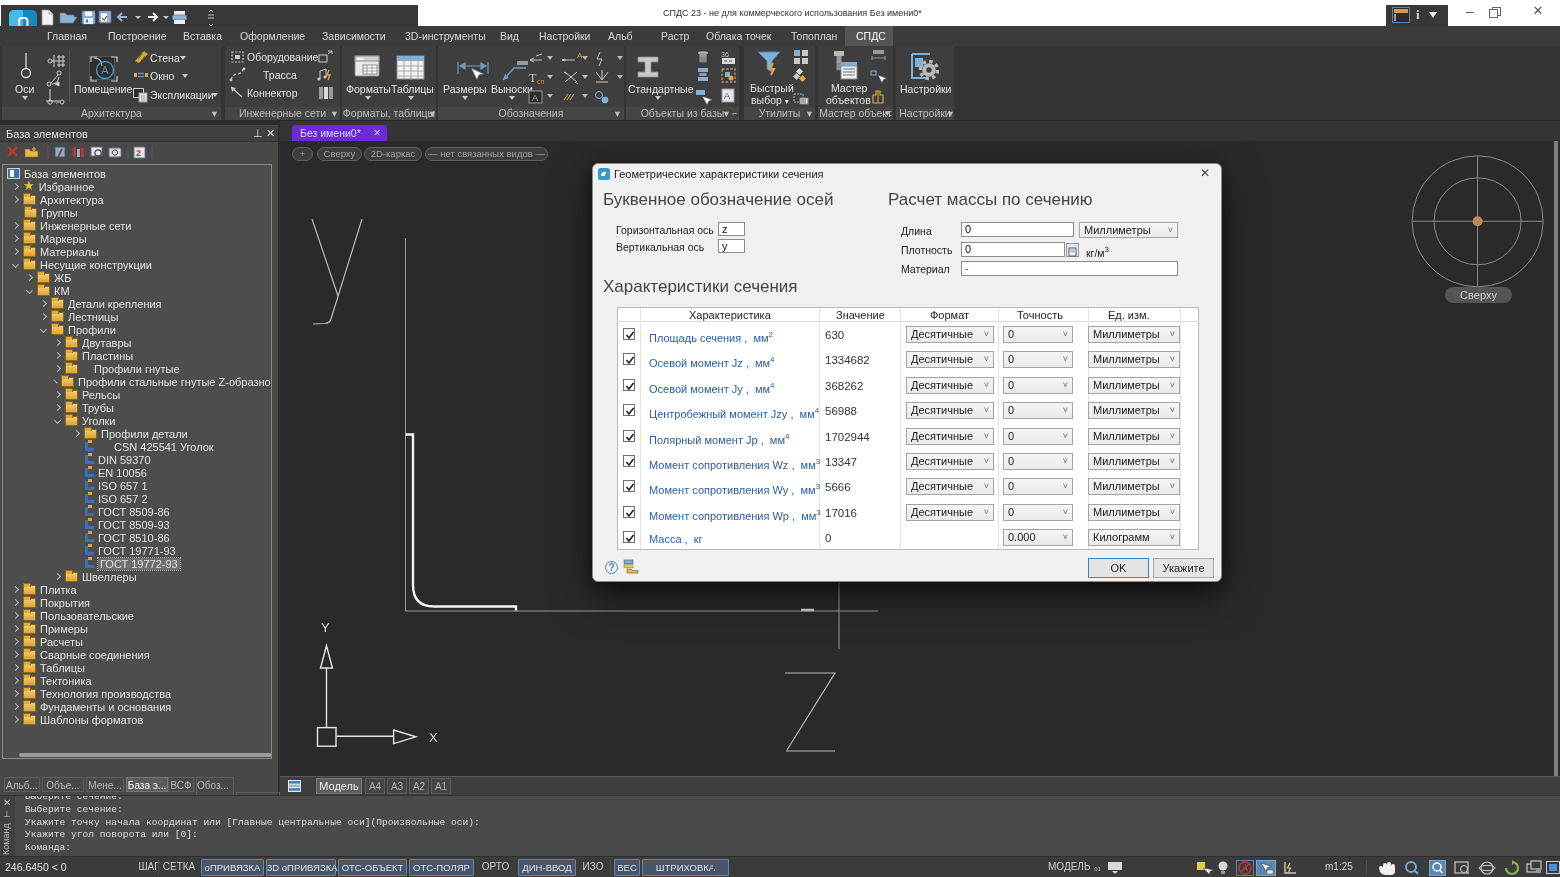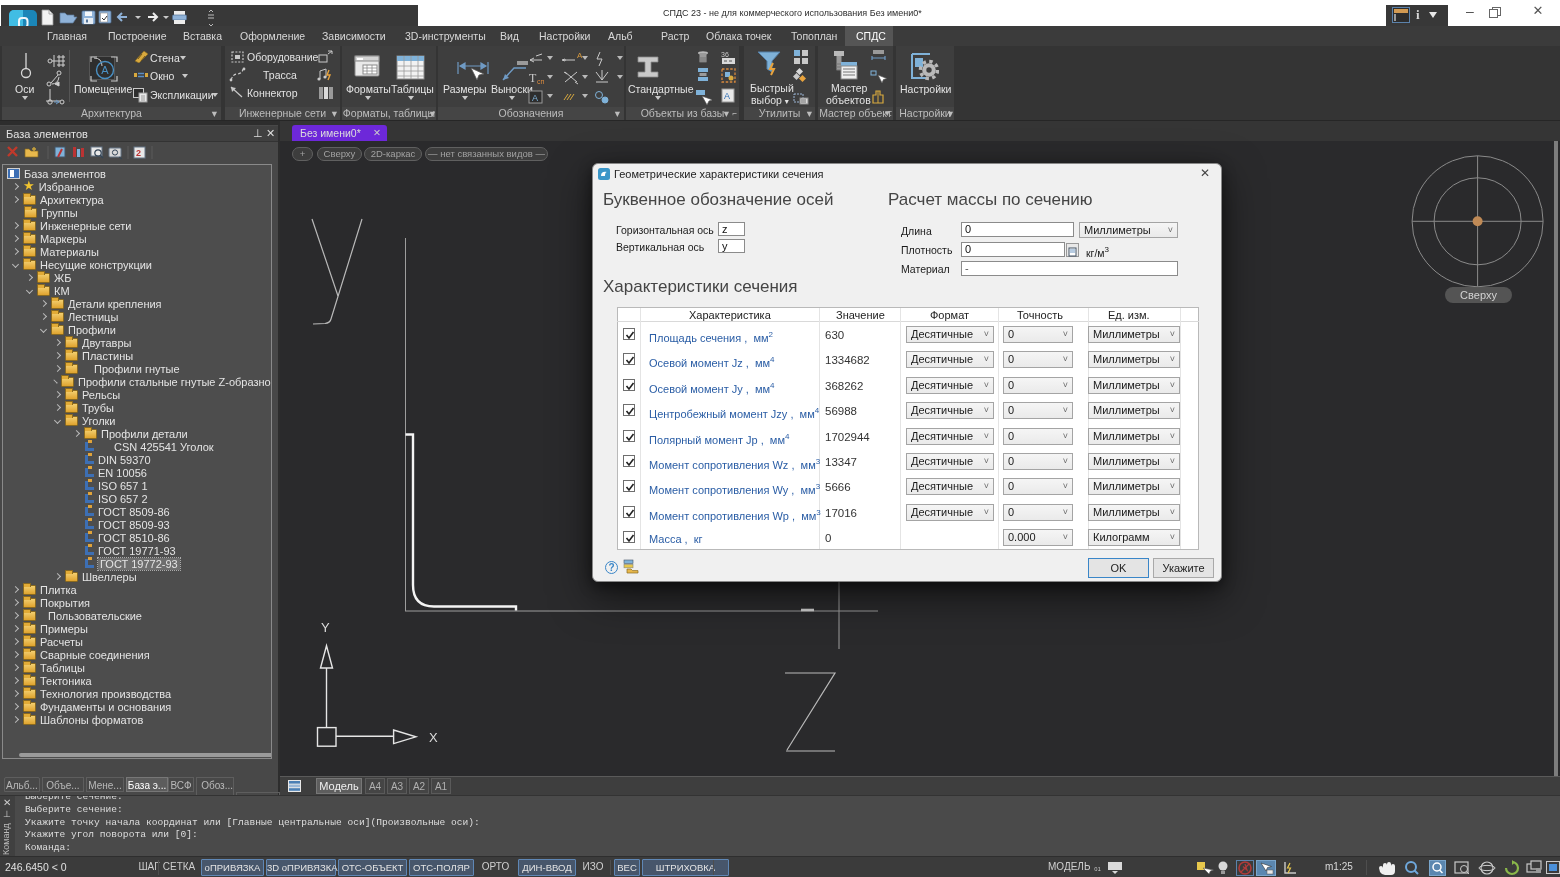--- a/index.html
+++ b/index.html
@@ -610,21 +610,21 @@
             <span style="margin-left:4px">Плитка</span>
           </div>
   <div class="trow" style="padding-left:10px">
             <span class="chevR" style="margin:0 5px 0 0"></span>
             <span class="fold"></span>
             <span style="margin-left:4px">Покрытия</span>
           </div>
   <div class="trow" style="padding-left:10px">
             <span class="chevR" style="margin:0 5px 0 0"></span>
             <span class="fold"></span>
-            <span style="margin-left:12px">Пользовательские</span>
+            <span style="margin-left:4px">Пользовательские</span>
           </div>
   <div class="trow" style="padding-left:10px">
             <span class="chevR" style="margin:0 5px 0 0"></span>
             <span class="fold"></span>
             <span style="margin-left:4px">Примеры</span>
           </div>
   <div class="trow" style="padding-left:10px">
             <span class="chevR" style="margin:0 5px 0 0"></span>
             <span class="fold"></span>
             <span style="margin-left:4px">Расчеты</span>
@@ -662,21 +662,21 @@
   </div>
   <div class="abs" style="left:16px;top:588px;width:256px;height:4px;background:#9a9a9a;border-radius:2px"></div>
  </div>
  <div class="abs" style="left:2px;top:634px;width:270px;height:14px;background:#484848"></div>
  <div class="abs" style="left:0;top:650px;width:278px;height:20px;font-size:10px;color:#b9b9b9">
    <span class="abs" style="left:4px;top:2px;width:36px;height:15px;border:1px solid #5e5e5e;text-align:center;line-height:15px;border-radius:2px 2px 0 0">Альб...</span>
    <span class="abs" style="left:42px;top:2px;width:42px;height:15px;border:1px solid #5e5e5e;text-align:center;line-height:15px">Объе...</span>
    <span class="abs" style="left:86px;top:2px;width:38px;height:15px;border:1px solid #5e5e5e;text-align:center;line-height:15px">Мене...</span>
    <span class="abs" style="left:126px;top:2px;width:42px;height:15px;background:#5c5c5c;border:1px solid #777;color:#fff;text-align:center;line-height:15px">База э...</span>
    <span class="abs" style="left:168px;top:2px;width:26px;height:15px;border:1px solid #5e5e5e;text-align:center;line-height:15px">ВСФ</span>
-   <span class="abs" style="left:196px;top:2px;width:38px;height:25px;border:1px solid #5e5e5e;text-align:right;line-height:15px">Обоз...</span>
+   <span class="abs" style="left:196px;top:2px;width:38px;height:25px;border:1px solid #5e5e5e;text-align:left;line-height:15px">Обоз...</span>
    <span class="abs" style="left:236px;top:17px;width:44px;height:15px;border:1px solid #5e5e5e;text-align:center;line-height:15px">Свойс...</span>
  </div>
 </div>
 
 <div class="abs" style="left:280px;top:121px;width:1280px;height:674px;background:#353535">
 
   <div class="abs" style="left:12px;top:4px;width:95px;height:16px;background:#6d28d9;border-radius:3px 3px 0 0;color:#dcdcdc;font-size:10.5px">
     <span class="abs" style="left:8px;top:2px">Без имени0*</span>
         <span class="abs" style="left:81px;top:2px;font-size:9.5px;color:#ccc">✕</span>
   </div>

